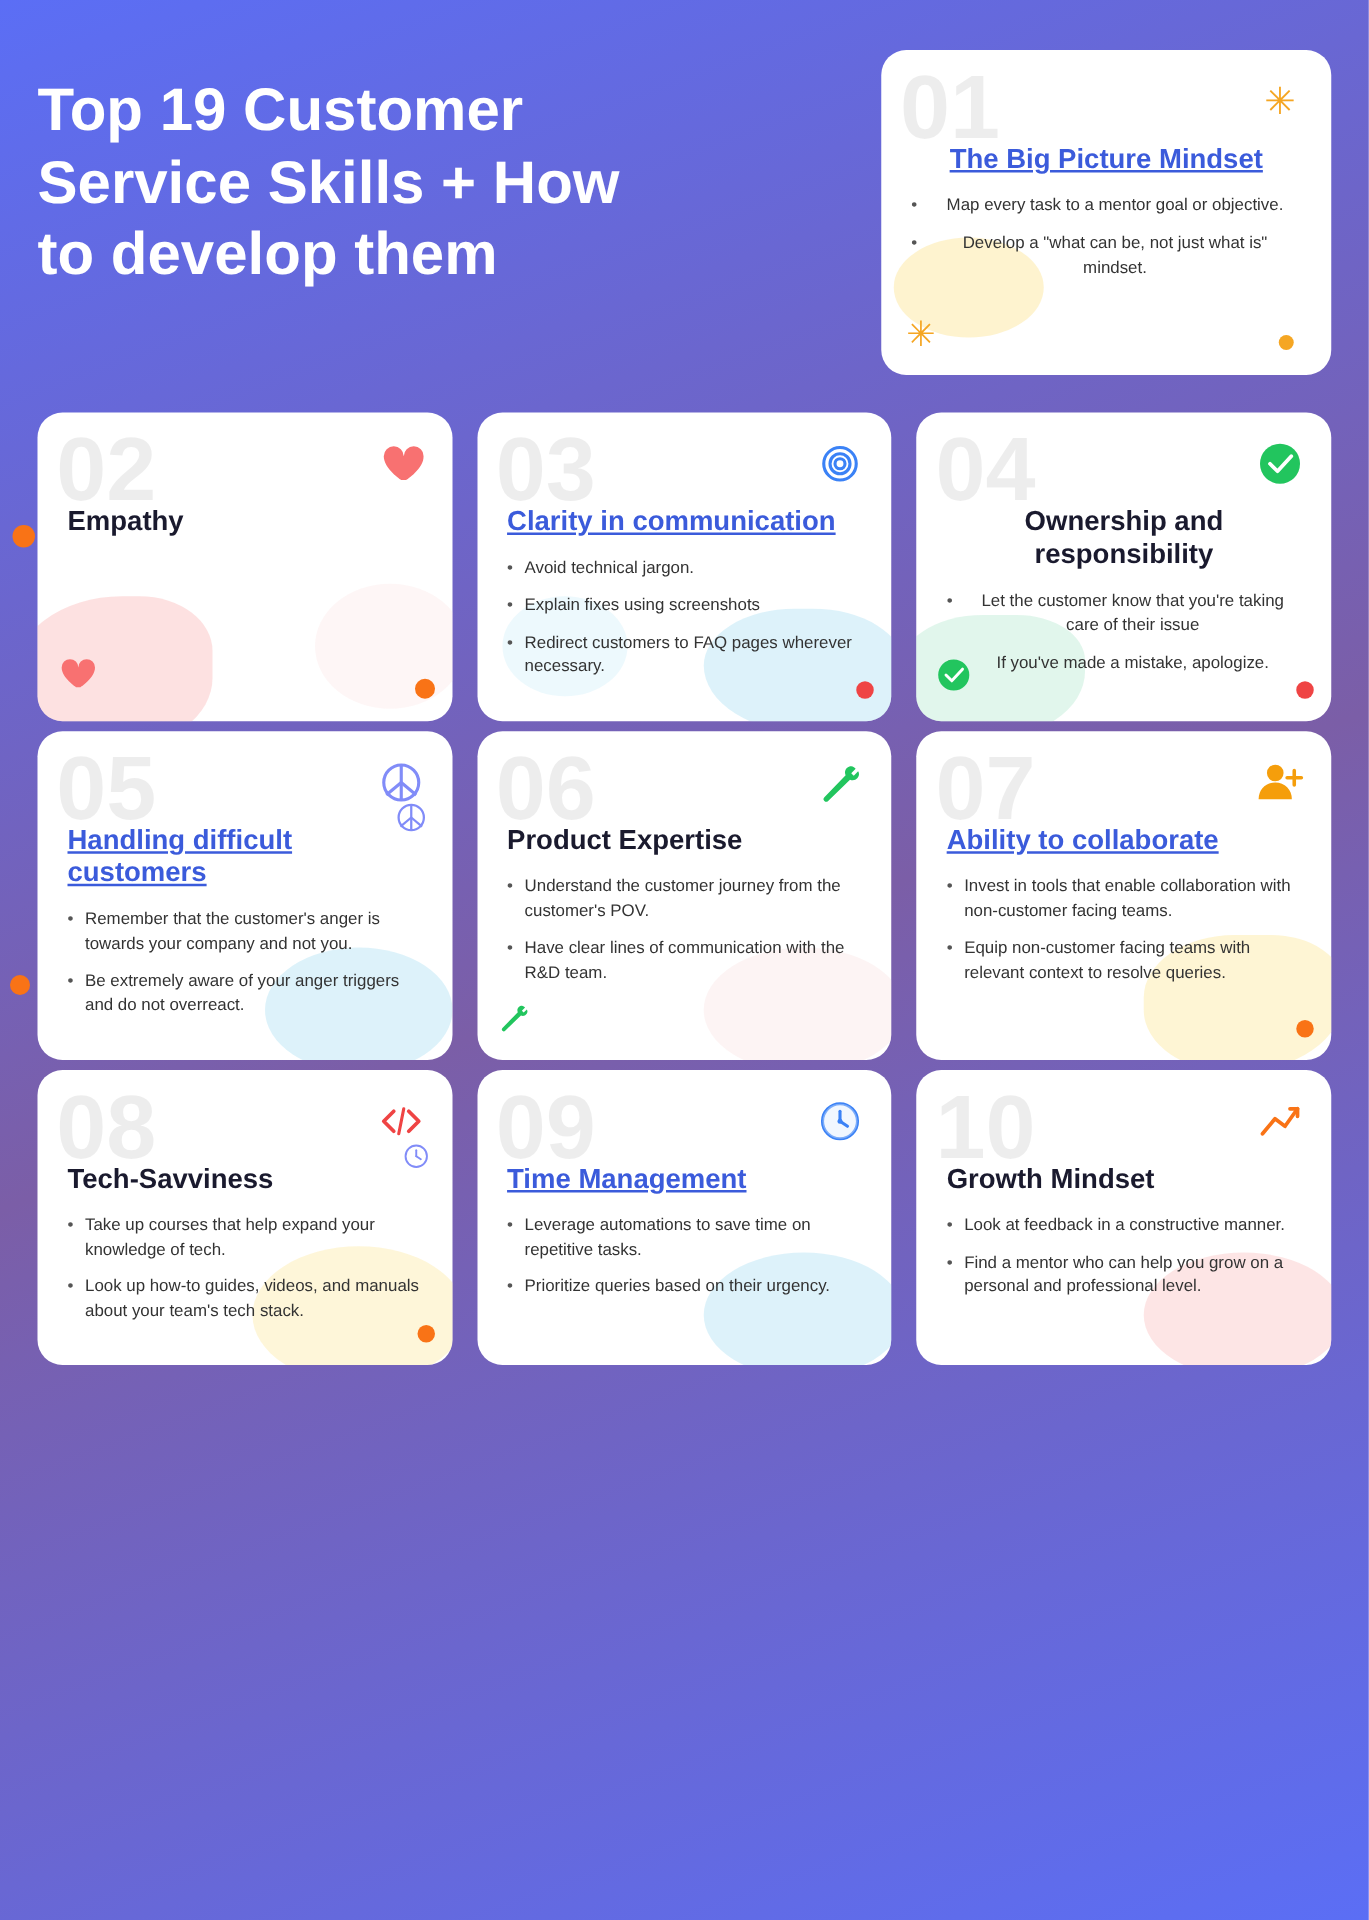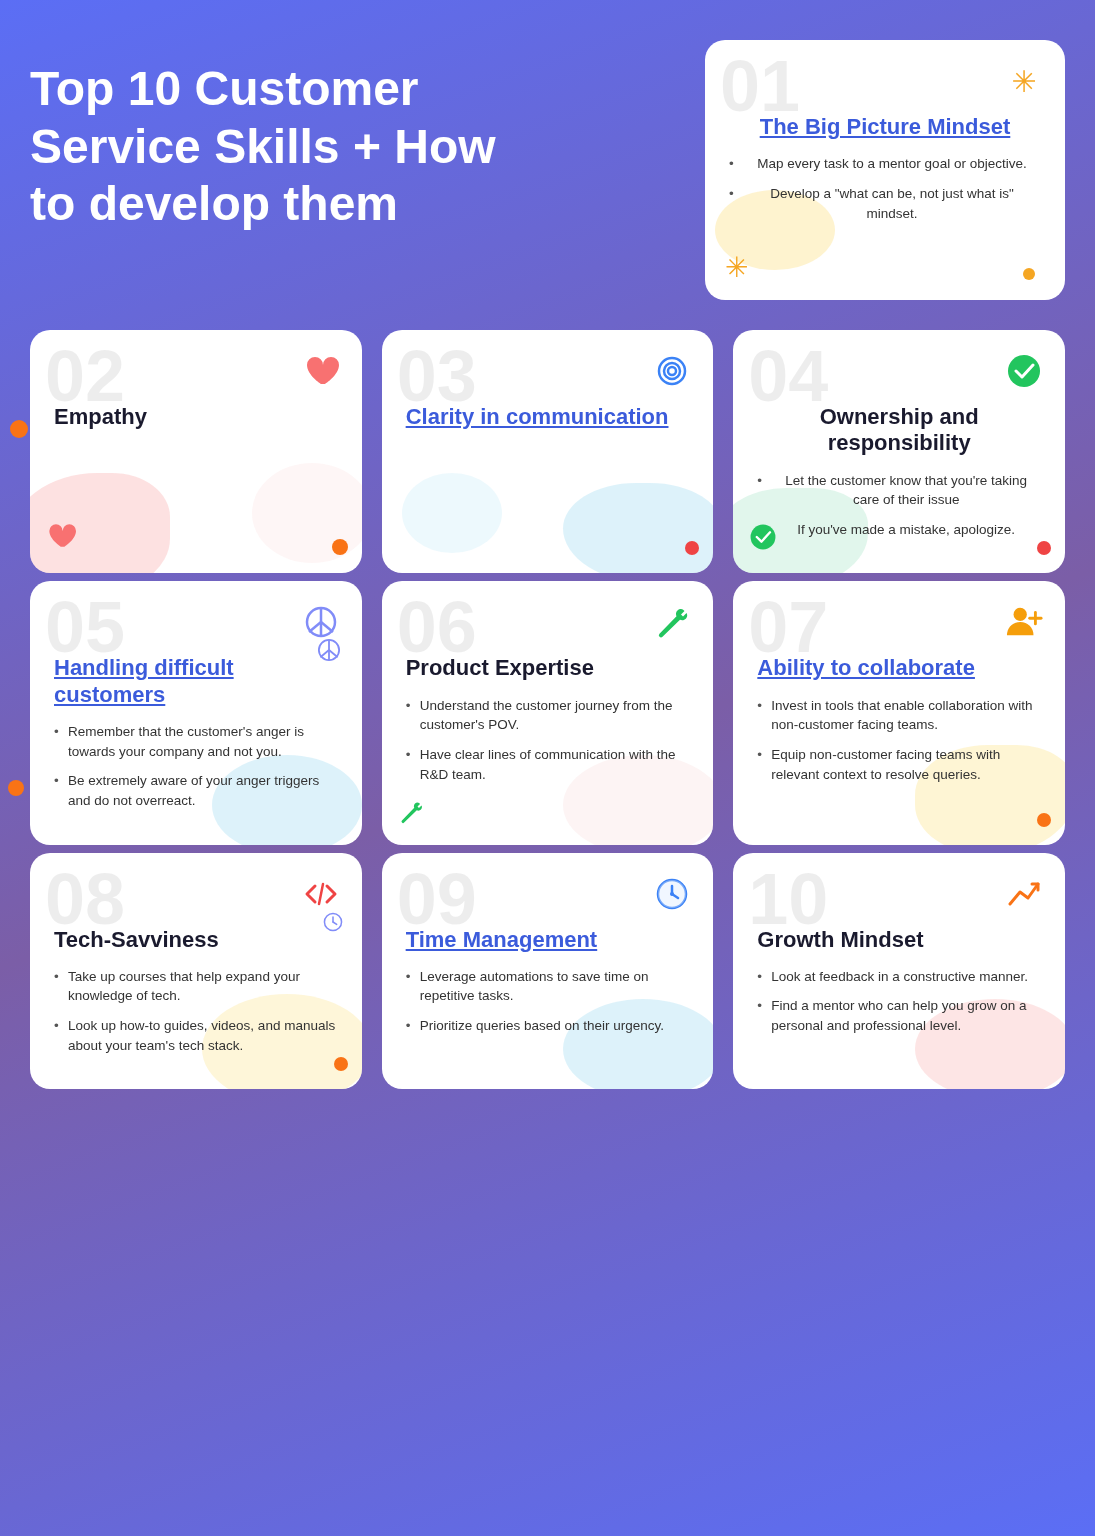--- a/index.html
+++ b/index.html
@@ -214,21 +214,21 @@
       bottom: 16px;
       left: 20px;
       font-size: 28px;
       color: #f5a623;
     }
   </style>
 </head>
 <body>
 
 <div class="header-section">
-  <h1 class="main-title">Top 10 Customer Service Skills + How to develop them</h1>
+  <h1 class="main-title">Top 19 Customer Service Skills + How to develop them</h1>
 
   <div class="card card-01">
     <div class="blob blob-1"></div>
     <span class="card-number">01</span>
     <div class="card-icon icon-network">✳</div>
     <div class="card-title blue">The Big Picture Mindset</div>
     <ul>
       <li>Map every task to a mentor goal or objective.</li>
       <li>Develop a "what can be, not just what is" mindset.</li>
     </ul>
@@ -264,20 +264,25 @@
     <div class="blob blob-2"></div>
     <span class="card-number">03</span>
     <div class="card-icon">
       <svg width="36" height="36" viewBox="0 0 36 36">
         <circle cx="18" cy="18" r="4" fill="none" stroke="#3b82f6" stroke-width="2.5"></circle>
         <circle cx="18" cy="18" r="8" fill="none" stroke="#3b82f6" stroke-width="2.5"></circle>
         <circle cx="18" cy="18" r="13" fill="none" stroke="#3b82f6" stroke-width="2.5"></circle>
       </svg>
     </div>
     <div class="card-title blue">Clarity in communication</div>
+    <ul>
+      <li>Avoid technical jargon.</li>
+      <li>Explain fixes using screenshots</li>
+      <li>Redirect customers to FAQ pages wherever necessary.</li>
+    </ul>
     <div style="position:absolute;bottom:18px;right:14px;width:14px;height:14px;background:#ef4444;border-radius:50%;"></div>
   </div>
 
   <div class="card card-04" style="position:relative;overflow:hidden;text-align:center;">
     <div class="blob blob-1"></div>
     <span class="card-number">04</span>
     <div class="card-icon">
       <svg width="36" height="36" viewBox="0 0 36 36">
         <circle cx="18" cy="18" r="16" fill="#22c55e"></circle>
         <polyline points="10,18 16,24 27,12" fill="none" stroke="white" stroke-width="3" stroke-linecap="round" stroke-linejoin="round"></polyline>

